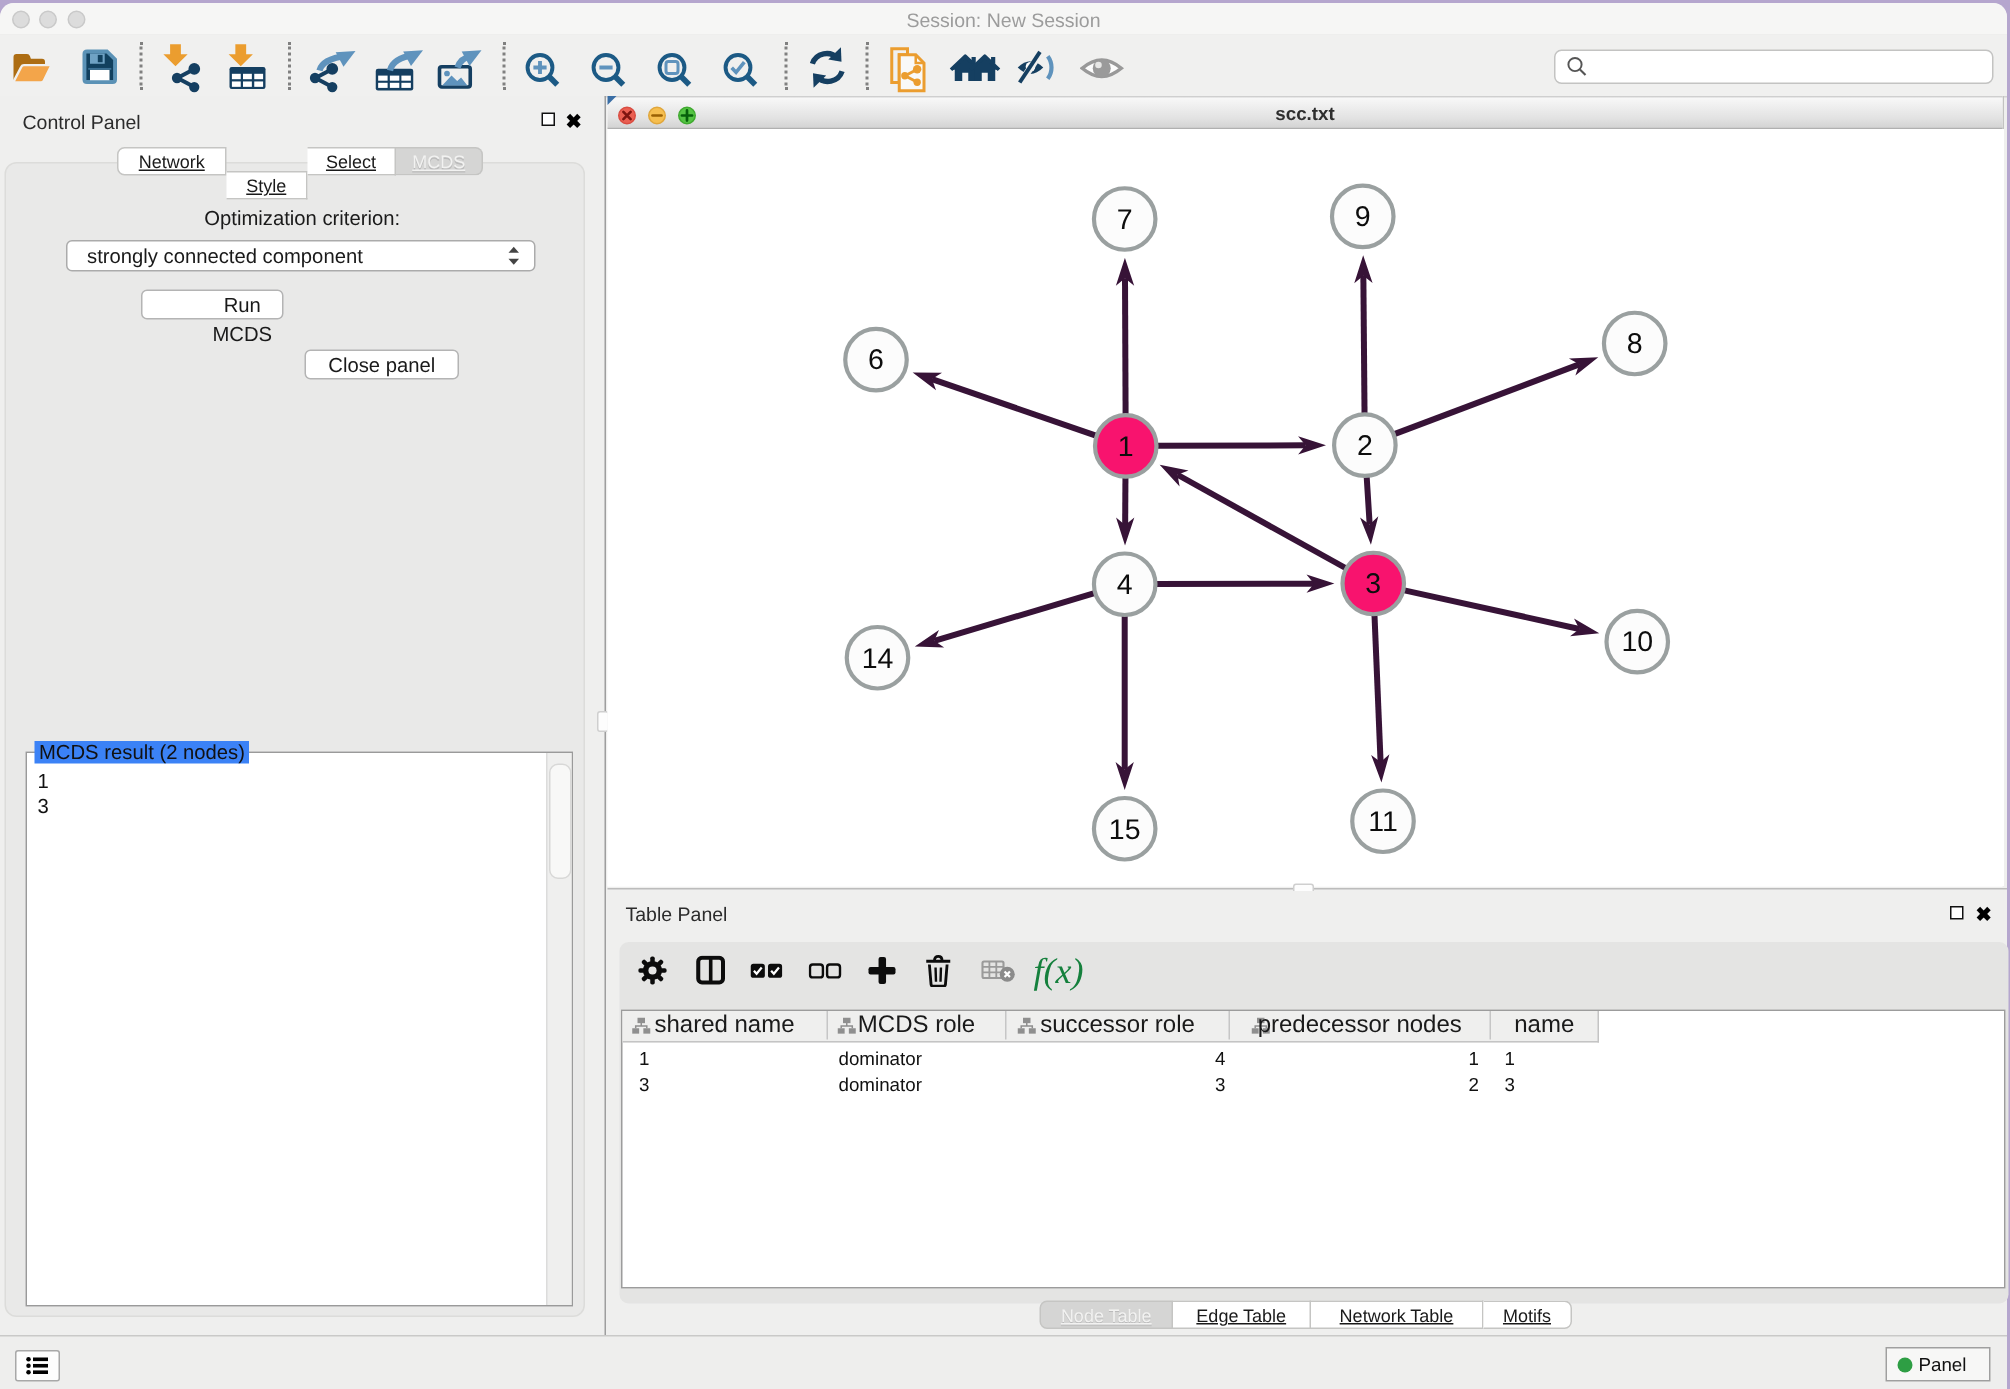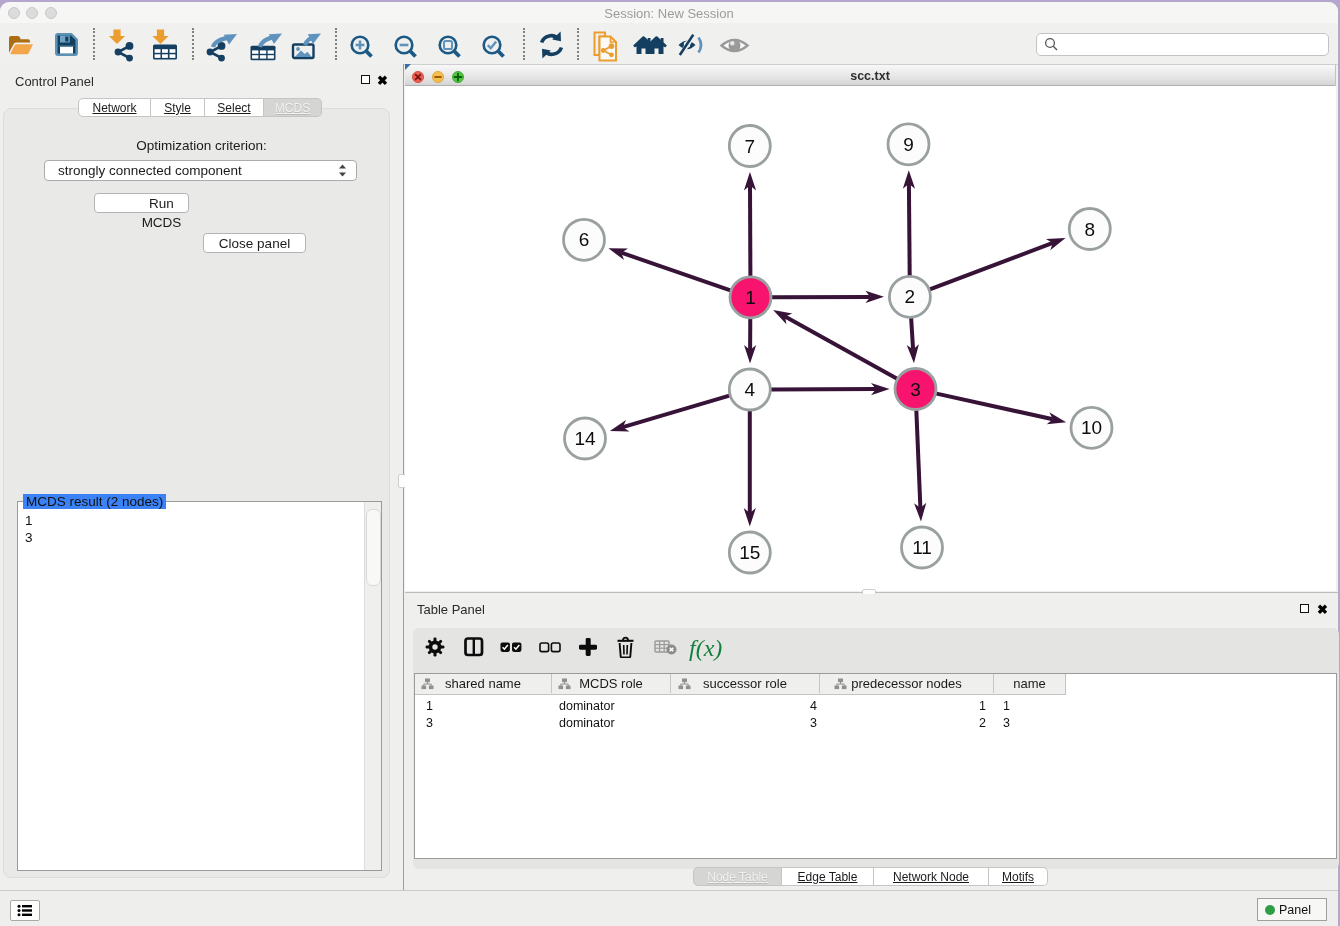--- a/index.html
+++ b/index.html
@@ -41,21 +41,21 @@
 #nettitle{position:absolute; left:0; top:0; width:100%; height:22px; background:linear-gradient(#f8f8f8,#e2e2e2 70%,#d4d4d4); border-bottom:1px solid #b0b0b0; box-sizing:border-box; border-top:1px solid #cfcfcf;}
 #nettitle .t{position:absolute; left:0; right:0; top:4px; text-align:center; font-size:12.5px; font-weight:bold; color:#2e2e2e;}
 .mac{position:absolute; top:6px; width:12px; height:12px; border-radius:50%; box-sizing:border-box;}
 #netcanvas{position:absolute; left:0; top:22px; width:931px; height:505px; background:#fff;}
 
 #tpanel{position:absolute; left:405px; top:592px; width:933px; height:298px; background:#efefee;}
 #tpanel .hdr{position:absolute; left:12px; top:8px; font-size:13px; color:#2b2b2b;}
 #ttool{position:absolute; left:8px; top:34px; width:926px; height:241px; background:#e4e4e3; border-radius:6px;}
 #ttable{position:absolute; left:9px; top:79px; width:921px; height:184px; background:#fff; border:1px solid #9c9c9c;}
 #thead{position:absolute; left:0; top:0; width:650px; height:20px; background:#efefee; border-bottom:1px solid #c4c4c4; border-right:1px solid #c4c4c4;}
-.hcell{position:absolute; top:0; height:19px; border-right:1px solid #c6c6c6; box-sizing:border-box; font-size:13px; color:#1a1a1a; text-align:center; line-height:19px;}
+.hcell{position:absolute; top:0; height:19px; border-right:1px solid #c6c6c6; box-sizing:border-box; font-size:16px; color:#1a1a1a; text-align:center; line-height:19px;}
 .trow{position:absolute; font-size:12.5px; color:#111; height:17px; line-height:17px;}
 
 #btabs{position:absolute; left:288px; top:273px; height:19px;}
 
 #statusbar{position:absolute; left:0; top:888px; width:1338px; height:36px; background:#eeeeed; border-top:1px solid #c9c9c8;}
 #listbtn{position:absolute; left:10px; top:9px; width:28px; height:19px; background:#fdfdfd; border:1px solid #a8a8a8; border-radius:2px;}
 #membtn{position:absolute; right:11px; top:7px; width:70px; height:23px; background:#f7f7f6; border:1px solid #9f9f9f; font-size:12.5px; color:#111; box-sizing:border-box;}
 #ttoolicons{position:absolute;left:0;top:-2px;width:933px;height:80px;}
 </style>
 </head>
@@ -211,21 +211,21 @@
     </div>
   </div>
 
   <div id="cpanel">
     <div class="hdr">Control Panel</div>
     <div class="sqicon" style="left:361px; top:11px;"></div>
     <div class="xicon" style="left:377px; top:11px;">✖</div>
     <div id="cp-body"></div>
     <div id="cp-tabs">
       <div class="tab first" style="left:0px; width:73px;">Network</div>
-      <div class="tab" style="left:73px; width:54px;">Style</div>
+      <div class="tab" style="left:73px; width:54px;margin-top:16px;">Style</div>
       <div class="tab" style="left:127px; width:59px;">Select</div>
       <div class="tab last gray" style="left:186px; width:58px;">MCDS</div>
     </div>
     <div id="optlabel">Optimization criterion:</div>
     <div id="optselect">
       <div class="txt">strongly connected component</div>
       <svg width="12" height="15" style="position:absolute;right:7px;top:2px;">
         <path d="M2,5.5 L5.5,1.5 L9,5.5 Z" fill="#444"></path>
         <path d="M2,9.5 L5.5,13.5 L9,9.5 Z" fill="#444"></path>
       </svg>
@@ -408,21 +408,21 @@
       <div class="trow" style="left:588px; top:24px;">1</div>
       <div class="trow" style="left:11px; top:41px;">3</div>
       <div class="trow" style="left:144px; top:41px;">dominator</div>
       <div class="trow" style="left:256px; top:41px; width:146px; text-align:right;">3</div>
       <div class="trow" style="left:405px; top:41px; width:166px; text-align:right;">2</div>
       <div class="trow" style="left:588px; top:41px;">3</div>
     </div>
     <div id="btabs">
       <div class="tab first gray" style="left:0px; width:89px;">Node Table</div>
       <div class="tab" style="left:89px; width:92px;">Edge Table</div>
-      <div class="tab" style="left:181px; width:115px;">Network Node</div>
+      <div class="tab" style="left:181px; width:115px;">Network Table</div>
       <div class="tab last" style="left:296px; width:59px;">Motifs</div>
     </div>
   </div>
 
   <div id="statusbar">
     <div id="listbtn">
       <svg width="26" height="17" style="position:absolute;left:1px;top:1px;">
         <circle cx="7" cy="4.2" r="1.5" fill="#000"></circle>
             <rect x="10" y="3" width="10" height="2.4" fill="#000"></rect>
         <circle cx="7" cy="8.5" r="1.5" fill="#000"></circle>

